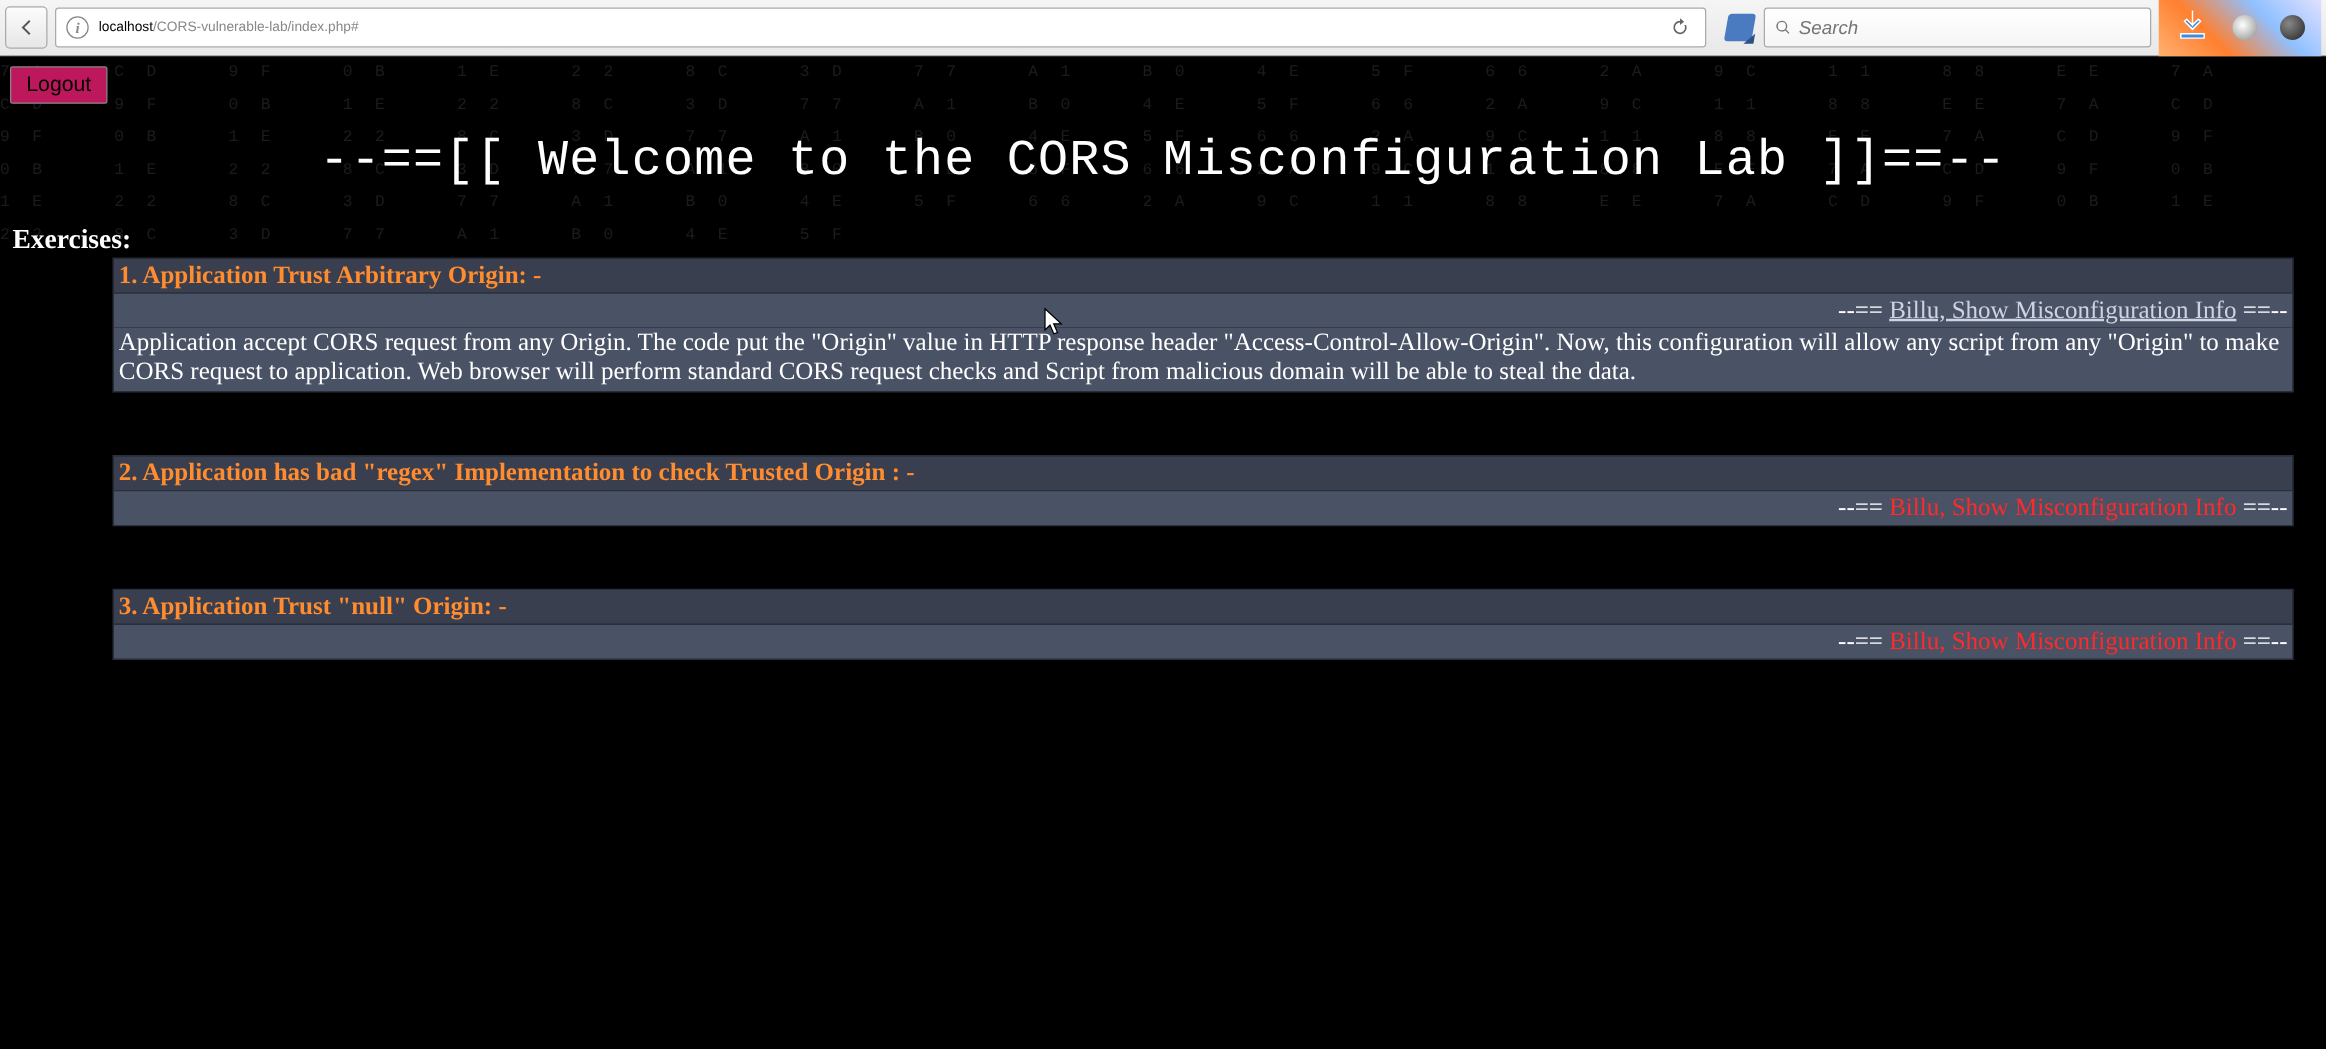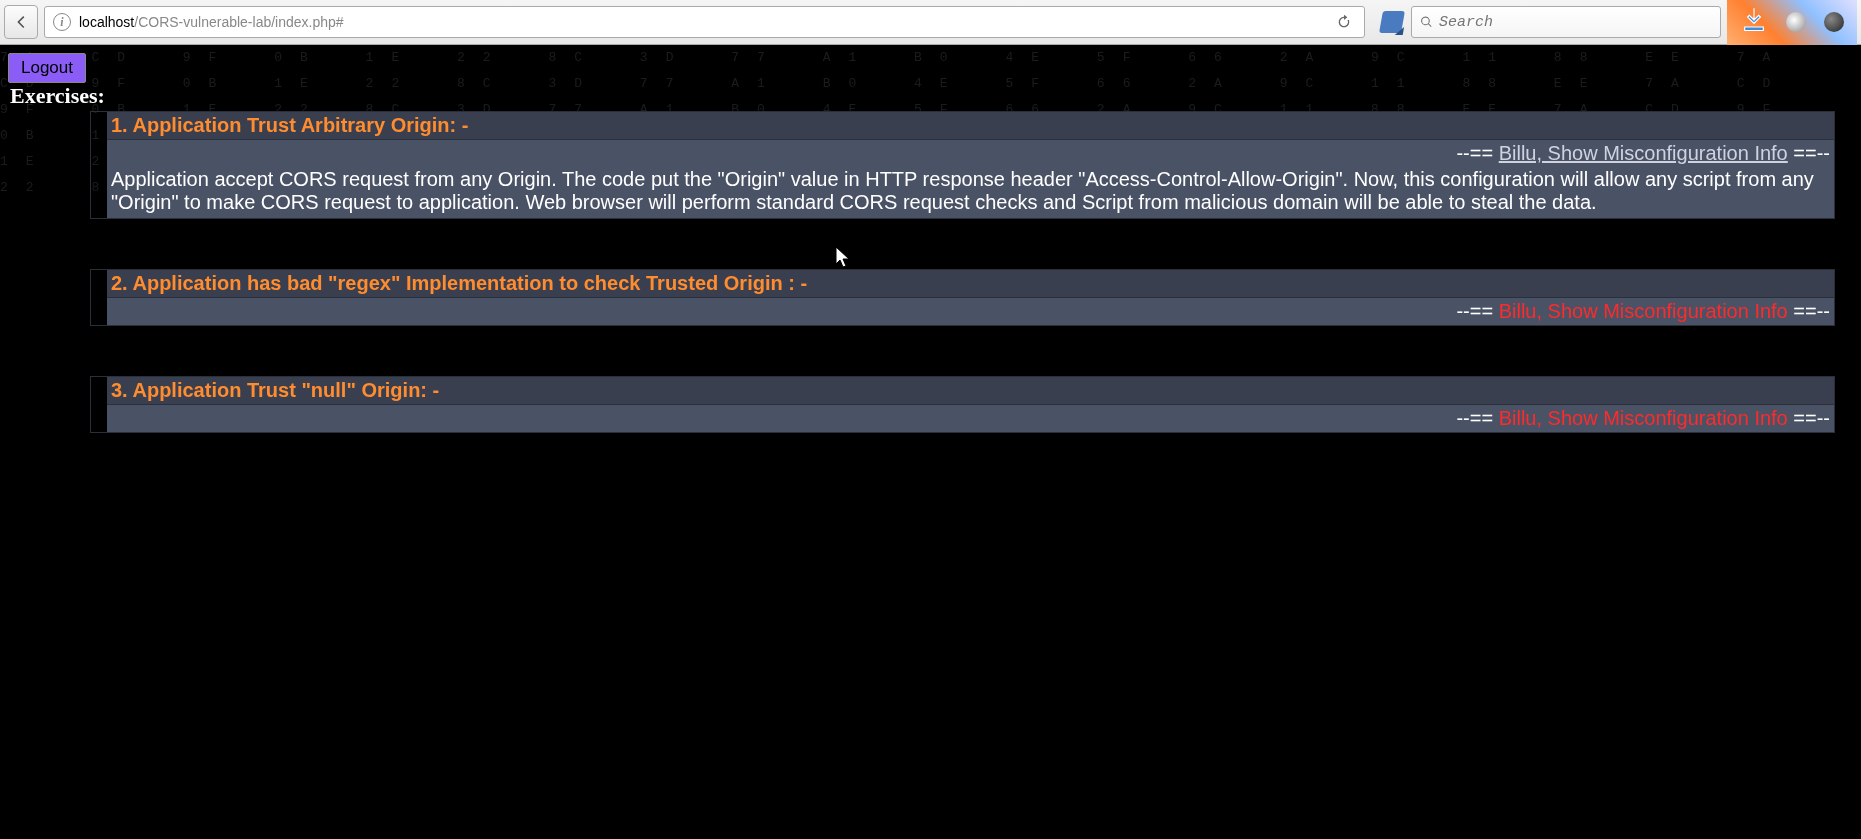--- a/index.html
+++ b/index.html
@@ -49,21 +49,21 @@
     }
     .url-info-icon {
       width: 18px; height: 18px;
       border: 1.5px solid #888;
       border-radius: 50%;
       display: flex; align-items: center; justify-content: center;
       font-size: 12px; color: #888;
       margin-right: 8px;
       font-family: serif; font-style: italic; font-weight: bold;
     }
-    .url-text { font-size: 14px; color: #333; text-align: center; }
+    .url-text { font-size: 11px; color: #333; text-align: center; }
     .url-text .url-host { color: #000; }
     .url-text .url-path { color: #888; }
     .reload-btn {
       margin-left: auto;
       width: 24px; height: 24px;
       display: flex; align-items: center; justify-content: center;
       color: #666; cursor: pointer;
     }
     .reload-btn svg { width: 16px; height: 16px; fill: #666; }
     .firefox-tile {
@@ -89,21 +89,21 @@
       display: flex; align-items: center;
       padding: 0 8px;
       margin-right: 6px;
     }
     .search-box svg { width: 14px; height: 14px; fill: #777; margin-right: 6px; }
     .search-box input {
       border: none; outline: none;
       background: transparent;
       font-style: italic; color: #888;
       font-size: 15px; width: 100%;
-      font-family: Liberation Mono, monospace;
+      font-family: Liberation Sans, sans-serif;
     }
     .persona-area {
       width: 130px; height: 45px;
       background: linear-gradient(45deg,#ffb070,#ff8030,#90c0ff,#e0e0ff);
       display: flex; align-items: center; justify-content: space-around;
       padding: 0 4px;
     }
     .persona-area .dl-icon svg{ width:28px; height:28px; fill:#3a8de0; stroke:#fff; stroke-width:1;}
     .persona-area .eye-icon{ width:20px;height:20px;border-radius:50%;background:radial-gradient(circle at 40% 40%,#fff,#888);}
     .persona-area .orb-icon{ width:20px;height:20px;border-radius:50%;background:radial-gradient(circle at 35% 35%,#888,#222);}
@@ -129,21 +129,21 @@
       white-space: pre-wrap;
       word-wrap: break-word;
     }
 
     .page {
       position: relative;
       z-index: 1;
       padding: 8px 8px 0 8px;
     }
     .logout-btn {
-      background: #8b5cf6;
+      background: #be185d;
       color: #000;
       font-family: -apple-system, Segoe UI, sans-serif;
       font-size: 17px;
       padding: 4px 12px;
       border: 1px solid #888;
       border-radius: 2px;
       cursor: pointer;
     }
 
     h1.title {
@@ -163,24 +163,23 @@
       padding-left: 2px;
       margin-bottom: 2px;
       font-weight: bold;
     }
 
     .exercise-block {
       margin-left: 82px;
       margin-right: 18px;
       margin-bottom: 50px;
       border: 1px solid #2a2f3a;
-      font-family: Liberation Sans, sans-serif;
+      font-family: Liberation Serif, serif;
       font-size: 20px;
       line-height: 23px;
-      padding-left: 16px;
     }
     .ex-header {
       background: #3a3f4f;
       color: #ff8c2e;
       font-weight: bold;
       padding: 2px 4px;
     }
     .ex-toggle {
       background: #4a5266;
       color: #fff;
@@ -251,20 +250,21 @@
     <span class="eye-icon"></span>
     <span class="orb-icon"></span>
   </div>
 </div>
 
 <div class="matrix-bg"></div>
 
 <div class="page">
   <button class="logout-btn">Logout</button>
 
+  <h1 class="title">--==[[ Welcome to the CORS Misconfiguration Lab ]]==--</h1>
 
   <div class="exercises-label">Exercises:</div>
 
   <div id="exercise-list">
       <div class="exercise-block">
         <div class="ex-header">1. Application Trust Arbitrary Origin: -</div>
         <div class="ex-toggle hovered"><span>--== </span><span class="toggle-link">Billu, Show Misconfiguration Info</span><span> ==--</span></div>
         <div class="ex-desc">Application accept CORS request from any Origin. The code put the "Origin" value in HTTP response header "Access-Control-Allow-Origin". Now, this configuration will allow any script from any "Origin" to make CORS request to application. Web browser will perform standard CORS request checks and Script from malicious domain will be able to steal the data.</div>
       </div>
       <div class="exercise-block">

